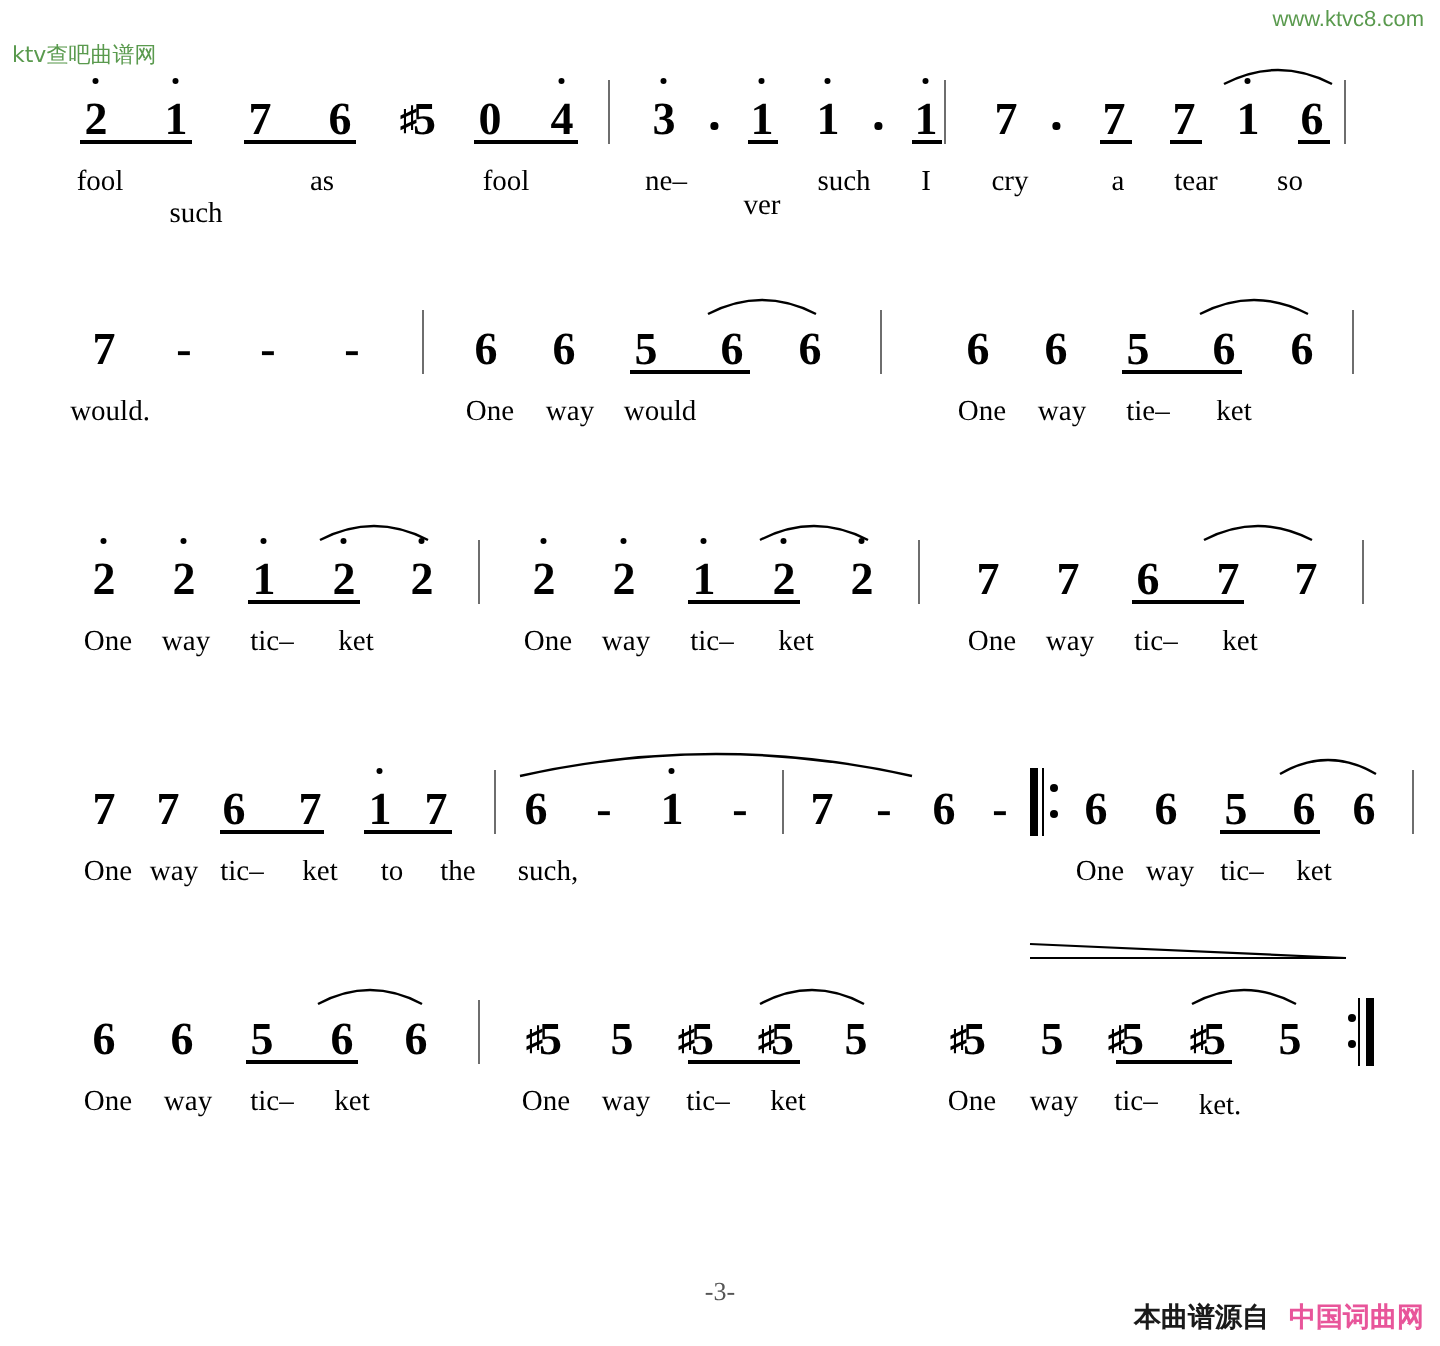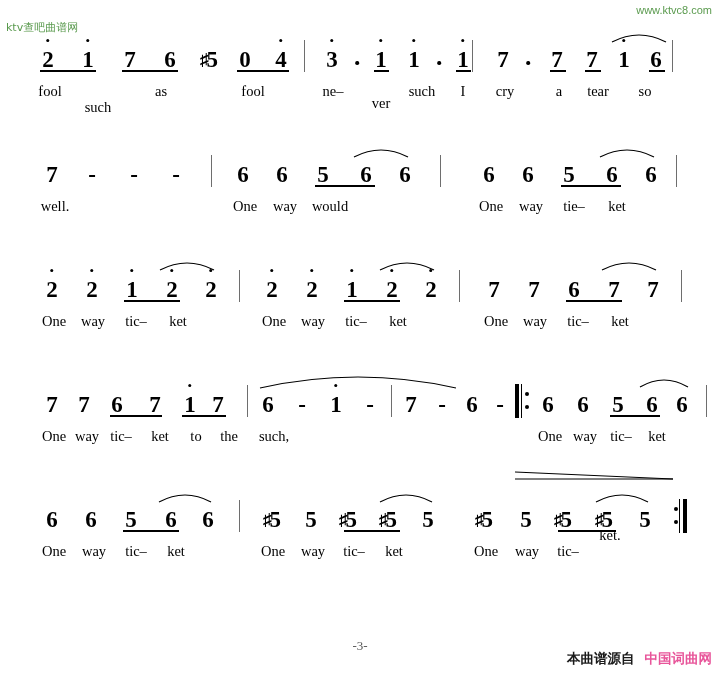--- a/index.html
+++ b/index.html
@@ -208,21 +208,21 @@
     <span class="lyric" style="left:645px;top:58px">so</span>
     <span class="bar" style="left:672px;top:14px;height:32px"></span>
   </div>
 
   <div class="sys">
 
     <span class="note" style="left:52px;top:22px"><span class="num">7</span></span>
     <span class="dash" style="left:92px;top:22px">-</span>
     <span class="dash" style="left:134px;top:22px">-</span>
     <span class="dash" style="left:176px;top:22px">-</span>
-    <span class="lyric" style="left:55px;top:58px">well.</span>
+    <span class="lyric" style="left:55px;top:58px">would.</span>
     <span class="bar" style="left:211px;top:14px;height:32px"></span>
 
     <span class="note" style="left:243px;top:22px"><span class="num">6</span></span>
     <span class="note" style="left:282px;top:22px"><span class="num">6</span></span>
     <span class="note" style="left:323px;top:22px"><span class="num">5</span></span>
     <span class="note" style="left:366px;top:22px"><span class="num">6</span></span>
     <span class="note" style="left:405px;top:22px"><span class="num">6</span></span>
     <span class="beam" style="left:315px;top:44px;width:60px"></span>
     <span class="slur" style="left:352px;top:4px">
       <svg width="58" height="14">
@@ -415,21 +415,21 @@
     <span class="note" style="left:645px;top:22px"><span class="num">5</span></span>
     <span class="beam" style="left:558px;top:44px;width:58px"></span>
     <span class="slur" style="left:594px;top:4px">
       <svg width="56" height="14">
           <path d="M2,12 Q28,-2 54,12" stroke="#000" stroke-width="1.2" fill="none"></path>
         </svg>
     </span>
     <span class="lyric" style="left:486px;top:58px">One</span>
     <span class="lyric" style="left:527px;top:58px">way</span>
     <span class="lyric" style="left:568px;top:58px">tic–</span>
-    <span class="lyric" style="left:610px;top:42px">ket.</span>
+    <span class="lyric" style="left:610px;top:60px">ket.</span>
 
     <span class="repeat" style="left:674px;top:13px;height:34px;width:14px">
       <span class="dot" style="left:0;top:8px"></span>
       <span class="dot" style="left:0;top:21px"></span>
       <span class="thin" style="left:5px"></span>
       <span class="thick" style="left:9px"></span>
     </span>
   </div>
 </div>
 

